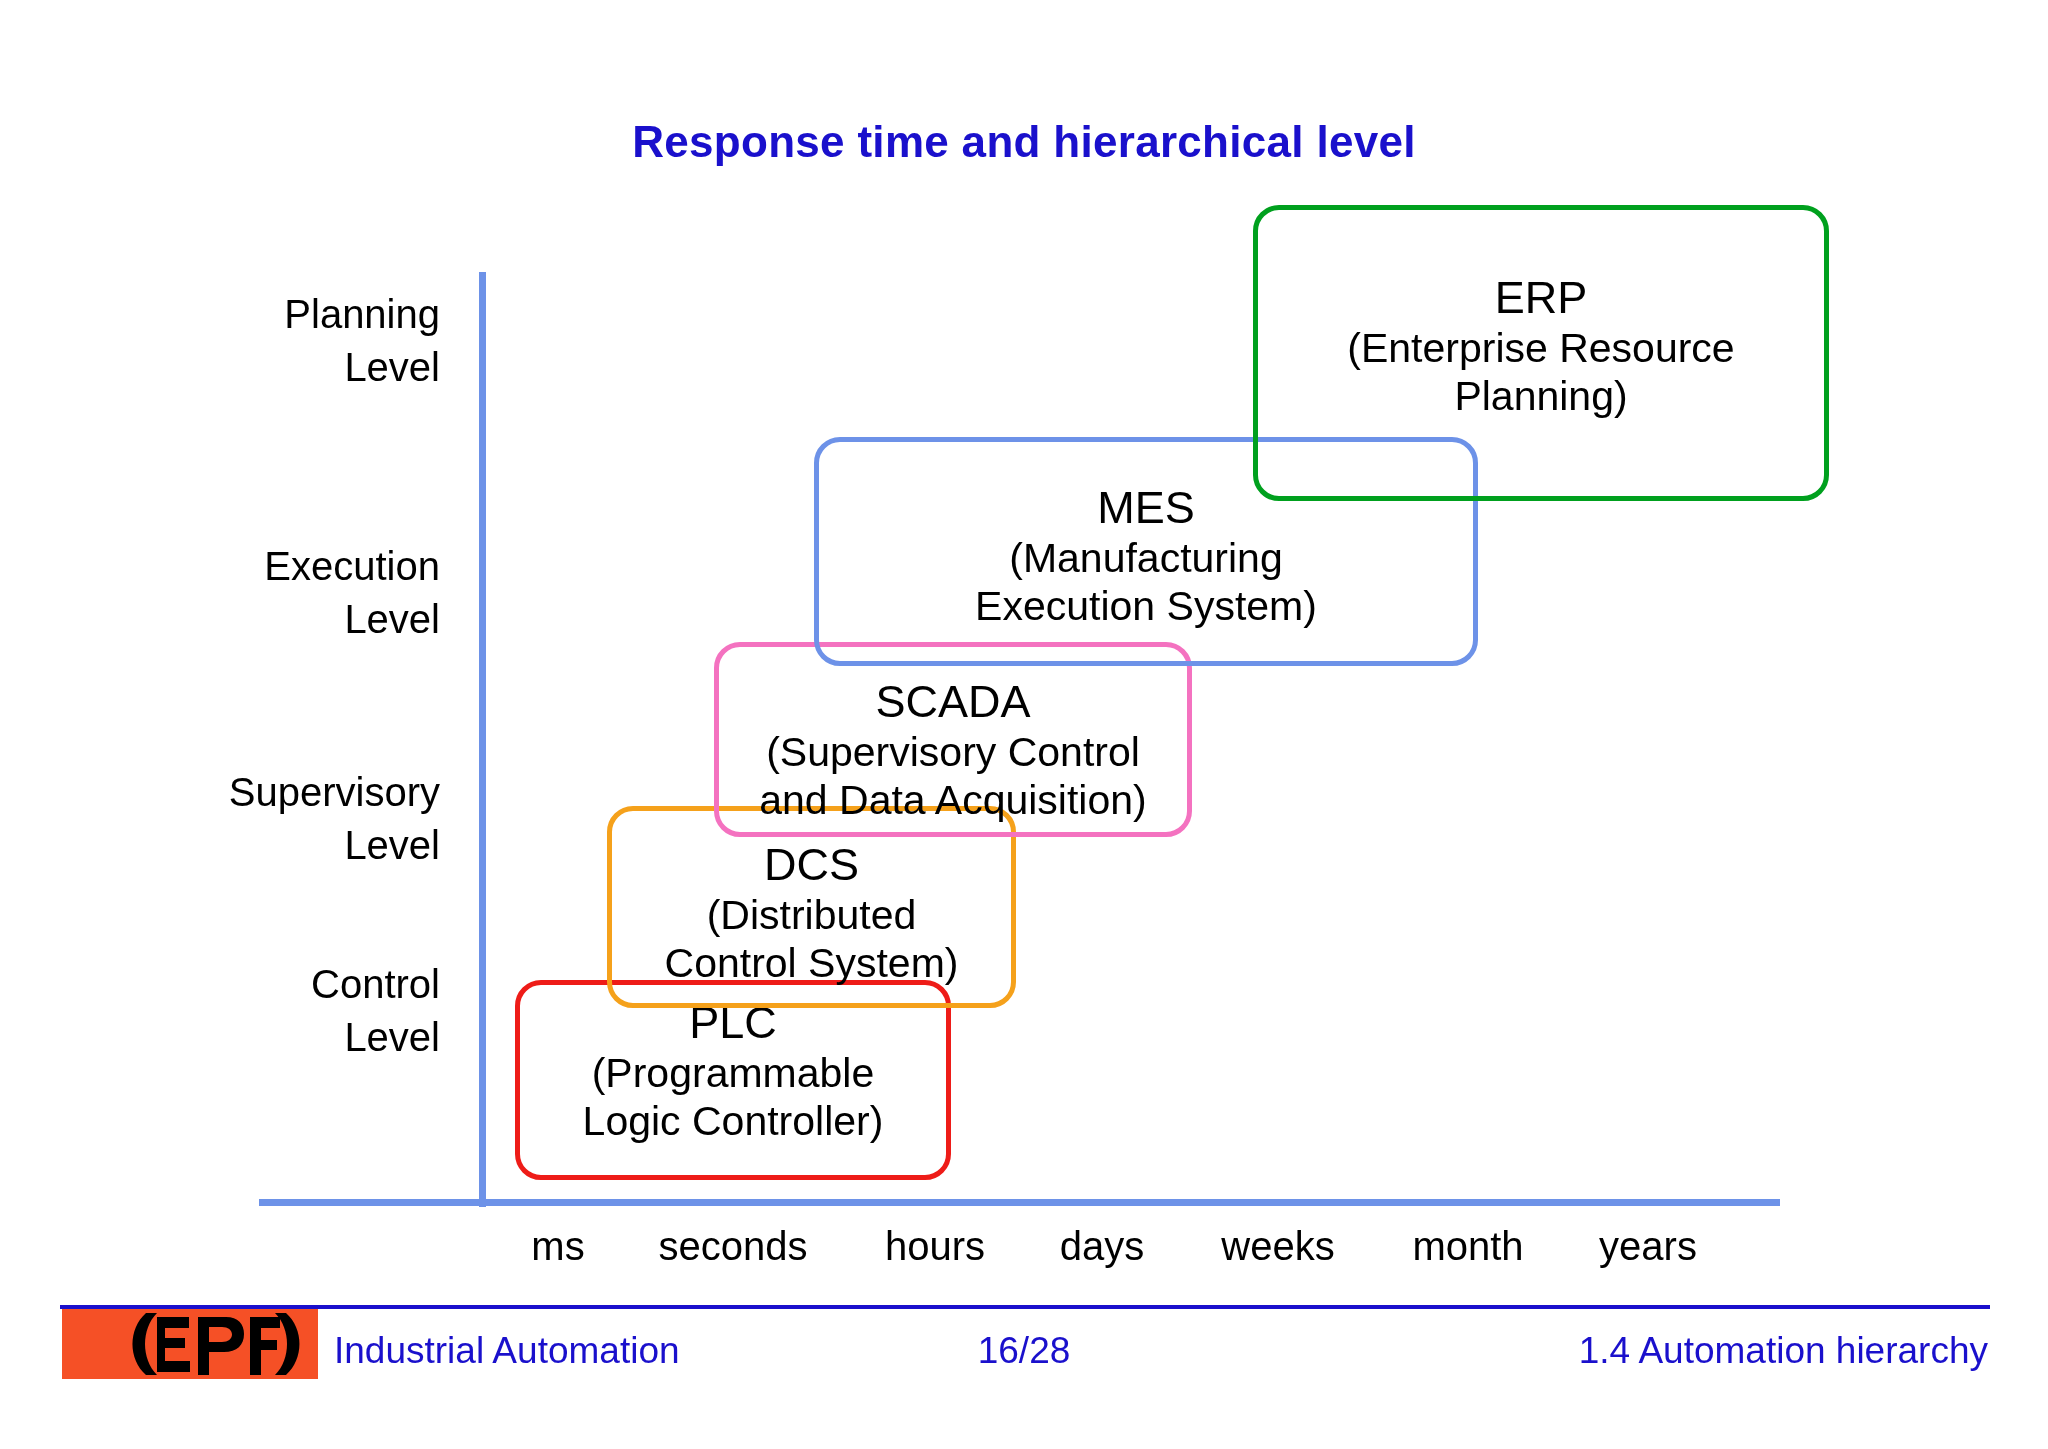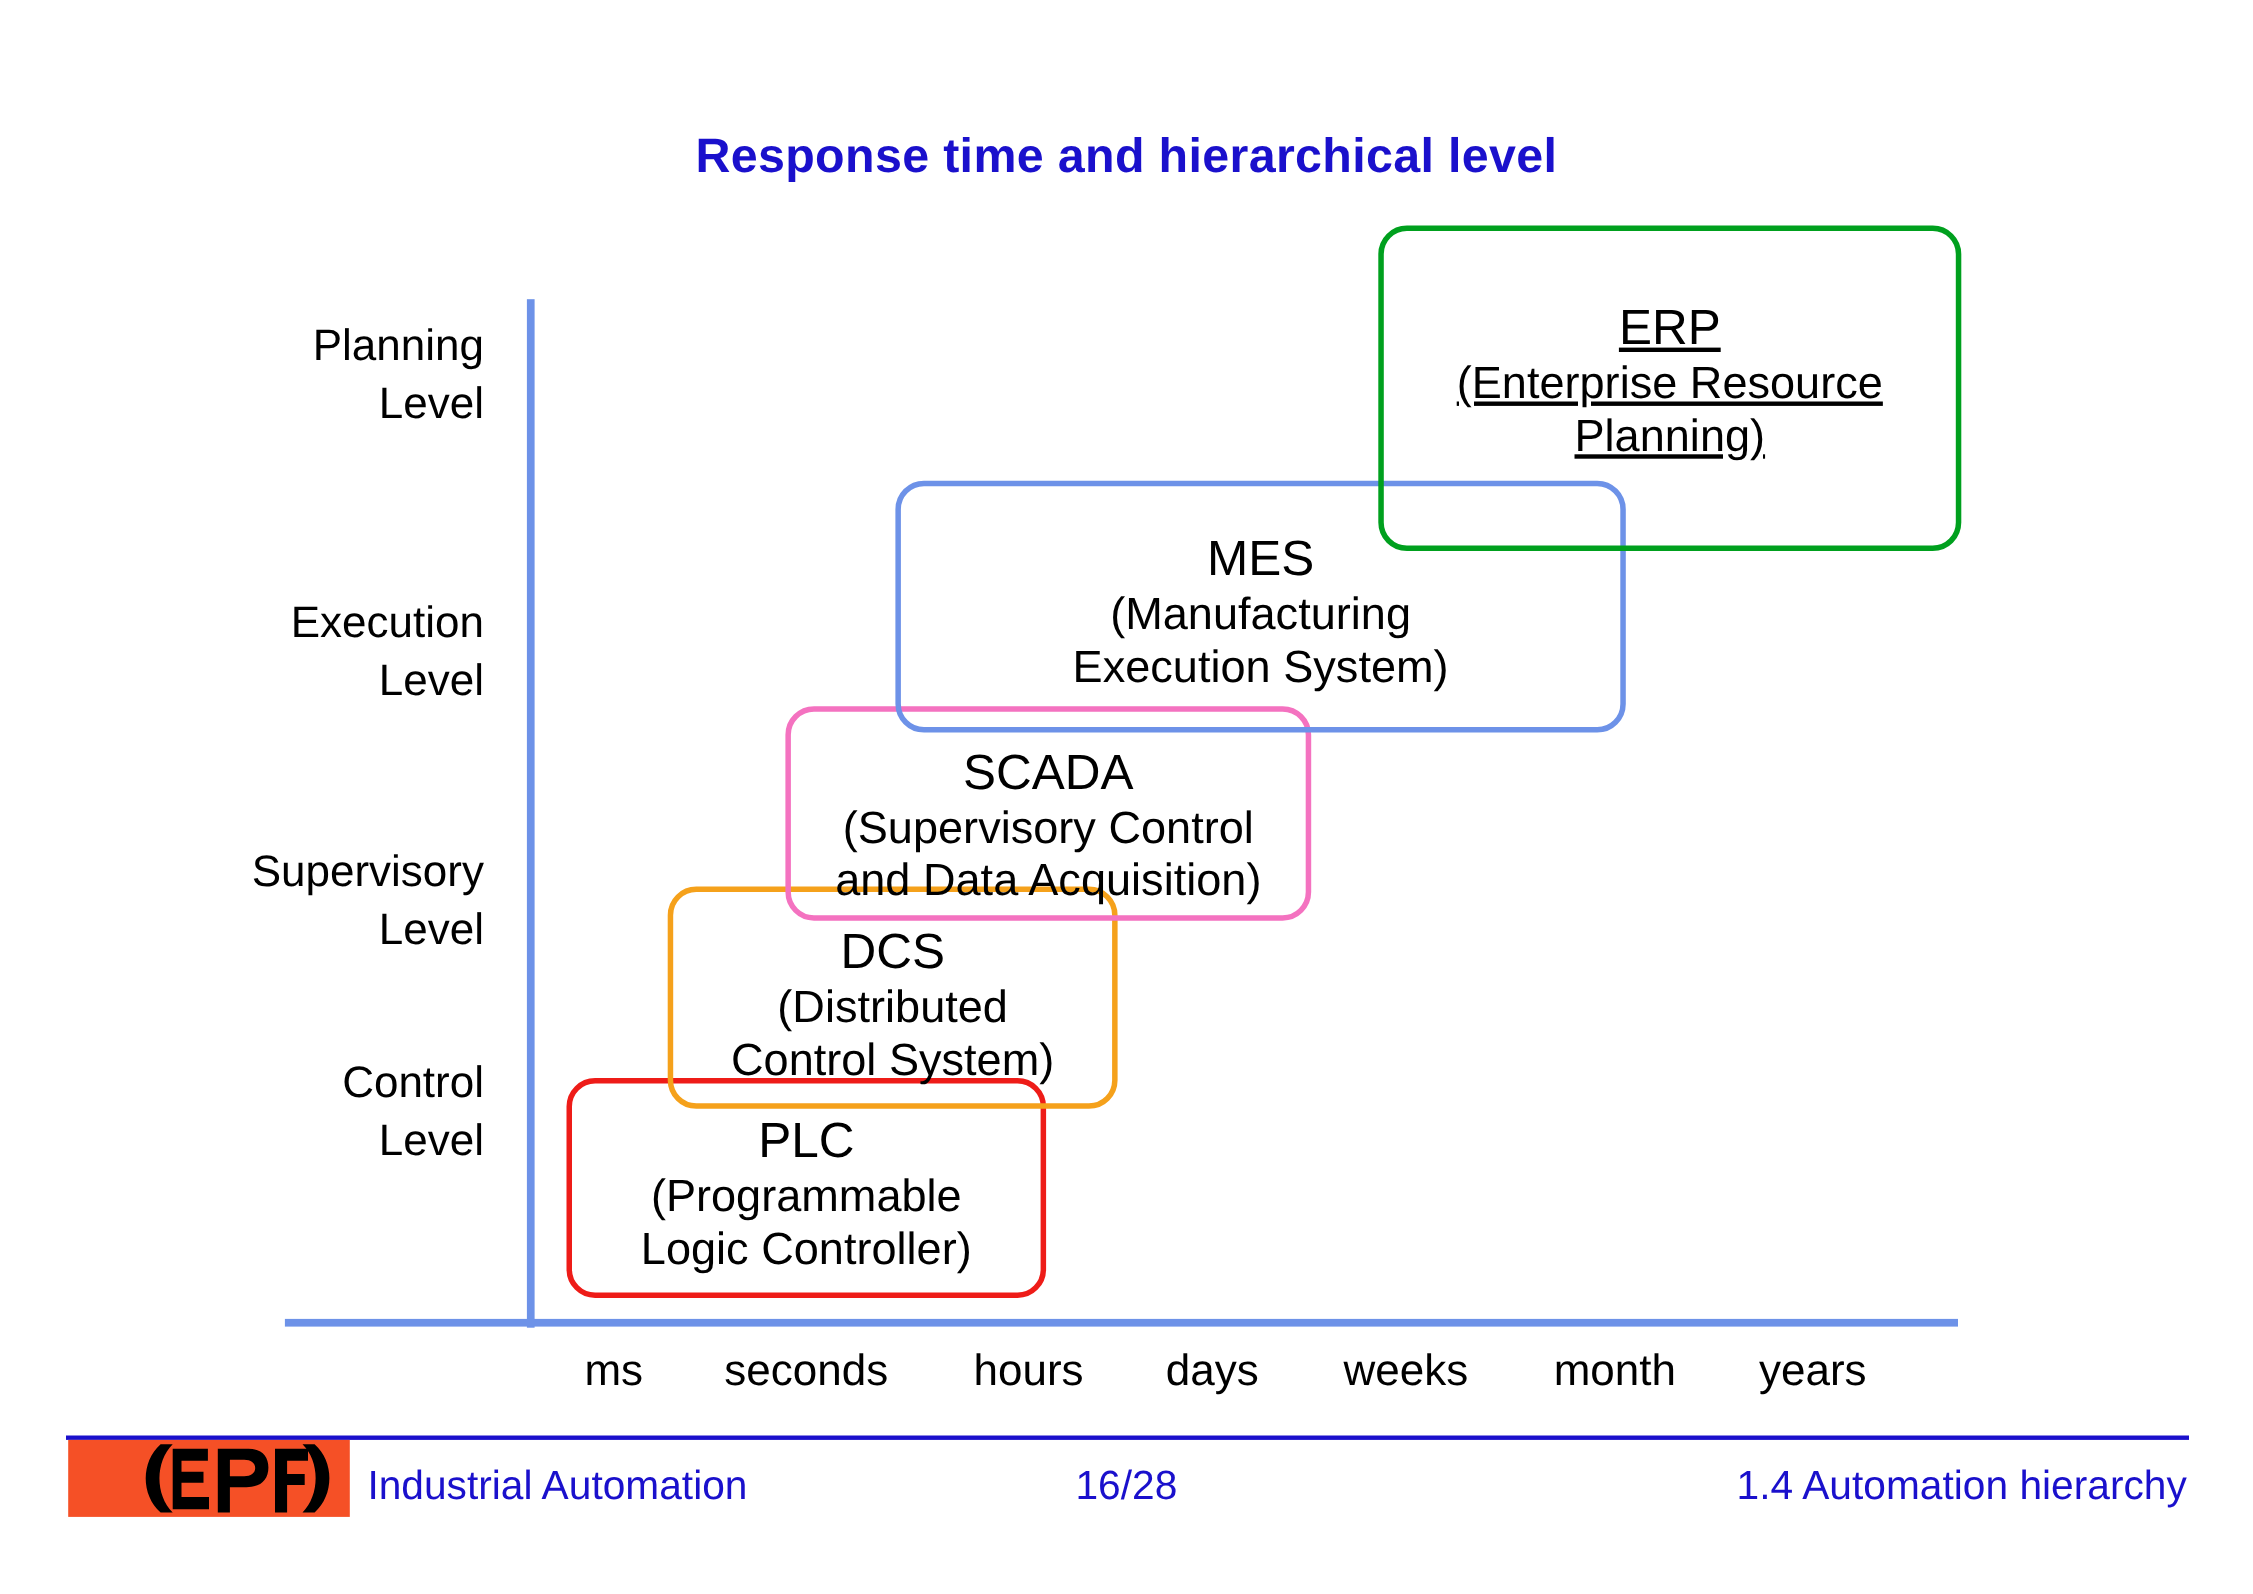--- a/index.html
+++ b/index.html
@@ -104,25 +104,24 @@
   .layer-sub {
     font-size: 41px;
     line-height: 48px;
     text-align: center;
     color: #000000;
     white-space: pre-line;
   }
 
   
   #box-erp {
-    left: 1253px; top: 205px; width: 530px; height: 296px;
+    left: 1253px; top: 205px; width: 576px; height: 296px;
     border-color: #00A01E;
     z-index: 5;
     padding-top: 62px;
-    text-decoration: underline;
   }
   #box-mes {
     left: 814px; top: 437px; width: 664px; height: 229px;
     border-color: #6D92E8;
     z-index: 4;
     padding-top: 40px;
   }
   #box-scada {
     left: 714px; top: 642px; width: 478px; height: 195px;
     border-color: #F472C0;
@@ -132,21 +131,21 @@
   #box-dcs {
     left: 607px; top: 806px; width: 409px; height: 202px;
     border-color: #F5A11B;
     z-index: 2;
     padding-top: 28px;
   }
   #box-plc {
     left: 515px; top: 980px; width: 436px; height: 200px;
     border-color: #EE1C18;
     z-index: 1;
-    padding-top: 26px;
+    padding-top: 12px;
   }
 
   
   #footer {
     position: absolute;
     left: 0;
     top: 1296px;
     width: 2048px;
     height: 153px;
   }

